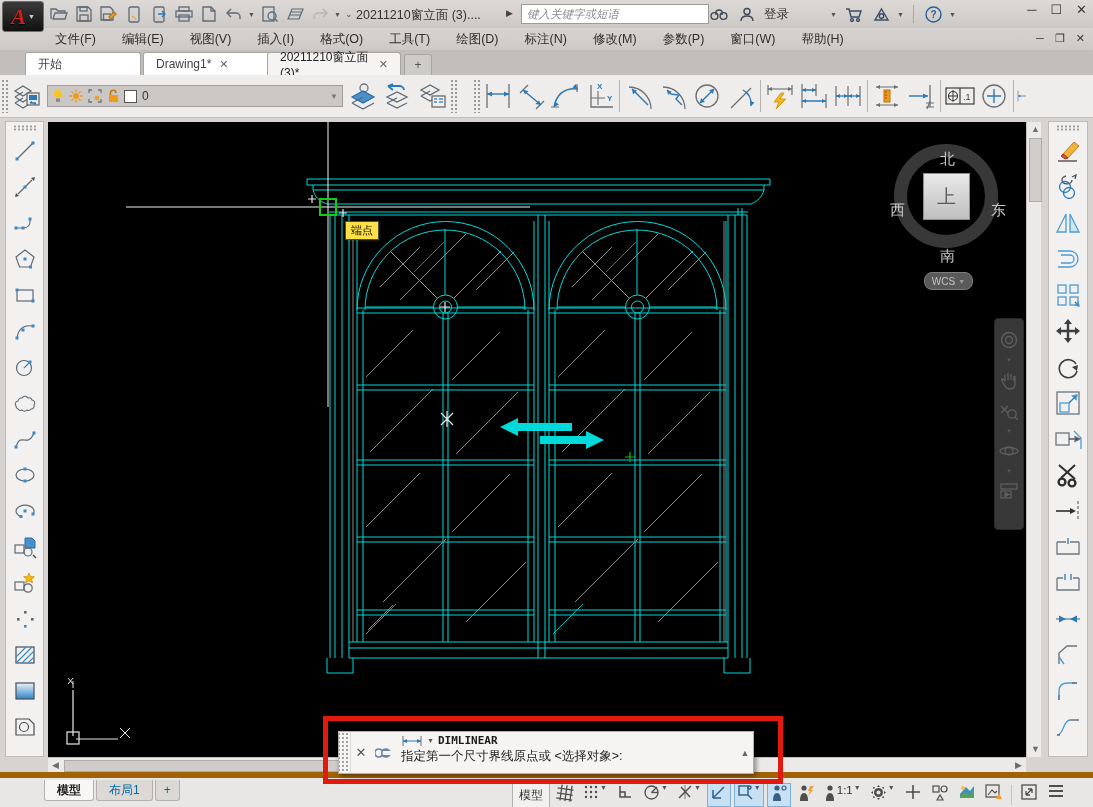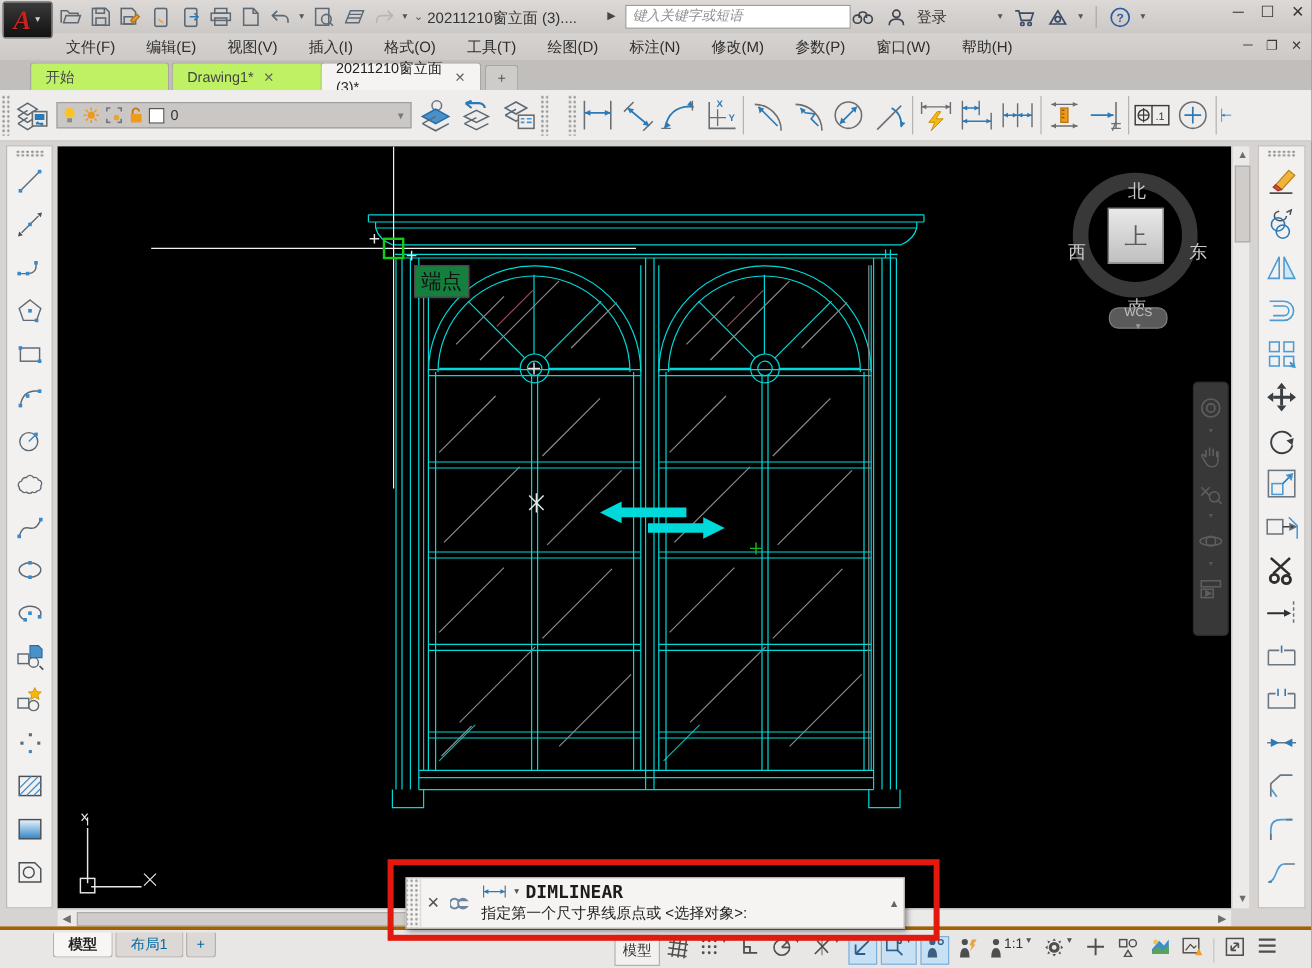--- a/index.html
+++ b/index.html
@@ -31,21 +31,21 @@
   .winctl span{font-size:13px;color:#3a3a3a;cursor:default;}
   
   .menubar{position:absolute;left:0;top:28px;width:1093px;height:22px;background:linear-gradient(#d6d3d0,#cdc9c6);
     display:flex;align-items:center;padding-left:55px;gap:26px;box-sizing:border-box;font-size:12.5px;color:#2e2e2e;}
   .menubar .mitem{cursor:default;}
   .docctl{position:absolute;right:8px;top:32px;display:flex;gap:11px;}
   .docctl span{font-size:11px;color:#3a3a3a;}
   
   .tabbar{position:absolute;left:0;top:50px;width:1093px;height:25px;background:#c2bebb;}
   .ftab{position:absolute;top:2px;height:23px;border:1px solid #a9a5a2;border-bottom:none;
-    border-radius:3px 3px 0 0;background:#bef264;display:flex;align-items:center;gap:8px;
+    border-radius:3px 3px 0 0;background:#ffffff;display:flex;align-items:center;gap:8px;
     padding:0 12px;font-size:12px;color:#444;box-sizing:border-box;}
   .ftab.active{background:#f5f4f3;color:#222;align-items:center;}
   .ftab .x{font-size:11px;color:#666;}
   .newtab{position:absolute;top:4px;left:404px;width:26px;height:20px;border:1px solid #a9a5a2;border-bottom:none;
     border-radius:3px 3px 0 0;background:#ceccc9;font-size:12px;color:#555;display:flex;align-items:center;justify-content:center;}
   
   .ribbon{position:absolute;left:0;top:75px;width:1093px;height:42px;background:#efedec;border-bottom:1px solid #c2bfbc;}
   .grip{width:7px;height:34px;margin:4px 1px;
     background-image:radial-gradient(circle,#9a9a9a 1px,transparent 1.2px);background-size:4px 4px;}
   .lgroup{position:absolute;left:0;top:0;display:flex;align-items:center;height:42px;}
@@ -60,31 +60,31 @@
   .dsep{width:1px;height:32px;background:#b5b2af;margin:0 2px;}
   
   .sidebar{position:absolute;background:#f3f1f0;border:1px solid #bdbab7;display:flex;flex-direction:column;align-items:center;}
   .ltb{left:5px;top:121px;width:37px;height:634px;}
   .rtb{left:1048px;top:121px;width:38px;height:634px;}
   .vgrip{width:24px;height:6px;margin:3px 0 2px 0;
     background-image:radial-gradient(circle,#9a9a9a 1px,transparent 1.2px);background-size:4px 3px;}
   .sbtn{width:32px;height:36px;border:none;background:transparent;display:flex;align-items:center;justify-content:center;padding:0;}
   
   .canvas{position:absolute;left:48px;top:122px;width:978px;height:635px;background:#000;}
-  .snap-tip{position:absolute;left:297px;top:99px;background:#15803d;border:1px solid #4a4a4a;
-    color:#111;font-size:17px;padding:1px 5px;box-shadow:1px 1px 2px rgba(255,255,255,.12);}
+  .snap-tip{position:absolute;left:297px;top:99px;background:#fde047;border:1px solid #4a4a4a;
+    color:#111;font-size:11px;padding:1px 5px;box-shadow:1px 1px 2px rgba(255,255,255,.12);}
   
   .vcube{position:absolute;left:846px;top:22px;width:108px;height:108px;}
   .vring{position:absolute;left:0;top:0;width:104px;height:104px;border-radius:50%;border:13px solid #3d3d3d;
     box-sizing:border-box;opacity:.92;}
   .vface{position:absolute;left:29px;top:29px;width:45px;height:45px;background:linear-gradient(#e9e9e9,#bfbfbf);
     border:1px solid #8e8e8e;display:flex;align-items:center;justify-content:center;font-size:19px;color:#5c5c5c;}
   .vlab{position:absolute;color:#c9c9c9;font-size:15px;}
-  .wcsbtn{position:absolute;left:876px;top:134px;width:47px;height:16px;background:#5a5a5a;border:1px solid #7d7d7d;
-    border-radius:8px;color:#c2c2c2;font-size:10px;display:flex;align-items:center;justify-content:center;gap:3px;flex-direction:column;}
+  .wcsbtn{position:absolute;left:876px;top:150px;width:47px;height:16px;background:#5a5a5a;border:1px solid #7d7d7d;
+    border-radius:8px;color:#c2c2c2;font-size:10px;display:flex;align-items:center;justify-content:center;gap:3px;}
   .wcsbtn .caret{font-size:7px;color:#9a9a9a;}
   
   .navbar{position:absolute;left:946px;top:196px;width:30px;height:212px;background:#3b3b3b;border:1px solid #2c2c2c;
     border-radius:4px;opacity:.95;display:flex;flex-direction:column;align-items:center;padding-top:8px;box-sizing:border-box;gap:5px;}
   .nbtn{width:24px;height:26px;border:none;background:transparent;display:flex;align-items:center;justify-content:center;padding:0;}
   .ncaret{color:#5d5d5d;font-size:6px;line-height:4px;}
   
   .vscroll{position:absolute;left:1026px;top:122px;width:15px;height:635px;background:#eceae9;border-left:1px solid #c4c1be;box-sizing:border-box;}
   .vthumb{position:absolute;left:2px;top:16px;width:11px;height:62px;background:#cfccc9;border:1px solid #aeaba8;}
   .hscroll{position:absolute;left:48px;top:757px;width:978px;height:15px;background:#eceae9;border-top:1px solid #c4c1be;box-sizing:border-box;}
@@ -92,26 +92,26 @@
   .sarrow{position:absolute;color:#6d6d6d;font-size:9px;line-height:1;}
   
   .palette{position:absolute;left:338px;top:731px;width:414px;height:41px;background:#f5f4f3;
     border:1px solid #b3b0ad;box-shadow:2px 2px 5px rgba(0,0,0,.45);display:flex;align-items:stretch;z-index:40;}
   .pal-grip{width:11px;background-image:radial-gradient(circle,#a2a2a2 1px,transparent 1.2px);
     background-size:4px 4px;background-position:2px 4px;border-right:1px solid #dddbd9;}
   .pal-x{width:20px;display:flex;align-items:center;justify-content:center;font-size:13px;color:#555;background:transparent;border:none;}
   .pal-wrench{width:24px;display:flex;align-items:center;justify-content:center;background:transparent;border:none;padding:0;}
   .pal-body{flex:1;padding:2px 4px 0 6px;}
   .pal-line1{display:flex;align-items:center;gap:4px;}
-  .pal-cmd{font-family:"DejaVu Sans Mono",monospace;font-weight:bold;font-size:15px;color:#1c1c1c;}
+  .pal-cmd{font-family:"DejaVu Sans Mono",monospace;font-weight:bold;font-size:11px;color:#1c1c1c;}
   .pal-prompt{font-size:12.5px;color:#1c1c1c;margin-top:1px;}
   .pal-up{width:16px;display:flex;align-items:center;justify-content:center;font-size:9px;color:#666;background:transparent;border:none;}
   .redbox{position:absolute;left:323px;top:716px;width:450px;height:58px;border:5px solid #e2190f;z-index:50;pointer-events:none;}
   
-  .statusbar{position:absolute;left:0;top:772px;width:1093px;height:35px;background:#e9e7e5;border-top:3px solid #a16207;box-sizing:border-box;padding-left:36px;}
+  .statusbar{position:absolute;left:0;top:772px;width:1093px;height:35px;background:#e9e7e5;border-top:6px solid #a16207;box-sizing:border-box;padding-left:36px;}
   .laytabs{position:absolute;left:44px;top:2px;display:flex;align-items:flex-end;gap:2px;}
   .laytab{height:20px;padding:0 12px;display:flex;align-items:center;font-size:12px;color:#0369a1;
     background:#dbd8d6;border:1px solid #b3b0ad;border-top:none;border-radius:0 0 3px 3px;}
   .laytab.active{background:#f7f6f5;font-weight:bold;color:#222;}
   .laytab.plus{padding:0 8px;}
   .sbicons{position:absolute;left:512px;top:4px;display:flex;align-items:center;gap:3px;}
   .ico-btn{height:24px;min-width:24px;border:1px solid transparent;background:transparent;display:flex;
     align-items:flex-start;justify-content:center;padding:0 2px;gap:1px;}
   .ico-btn.on{background:#c8e0f4;border-color:#7fb0d8;}
   .ico-btn .cr{font-size:7px;color:#555;}

